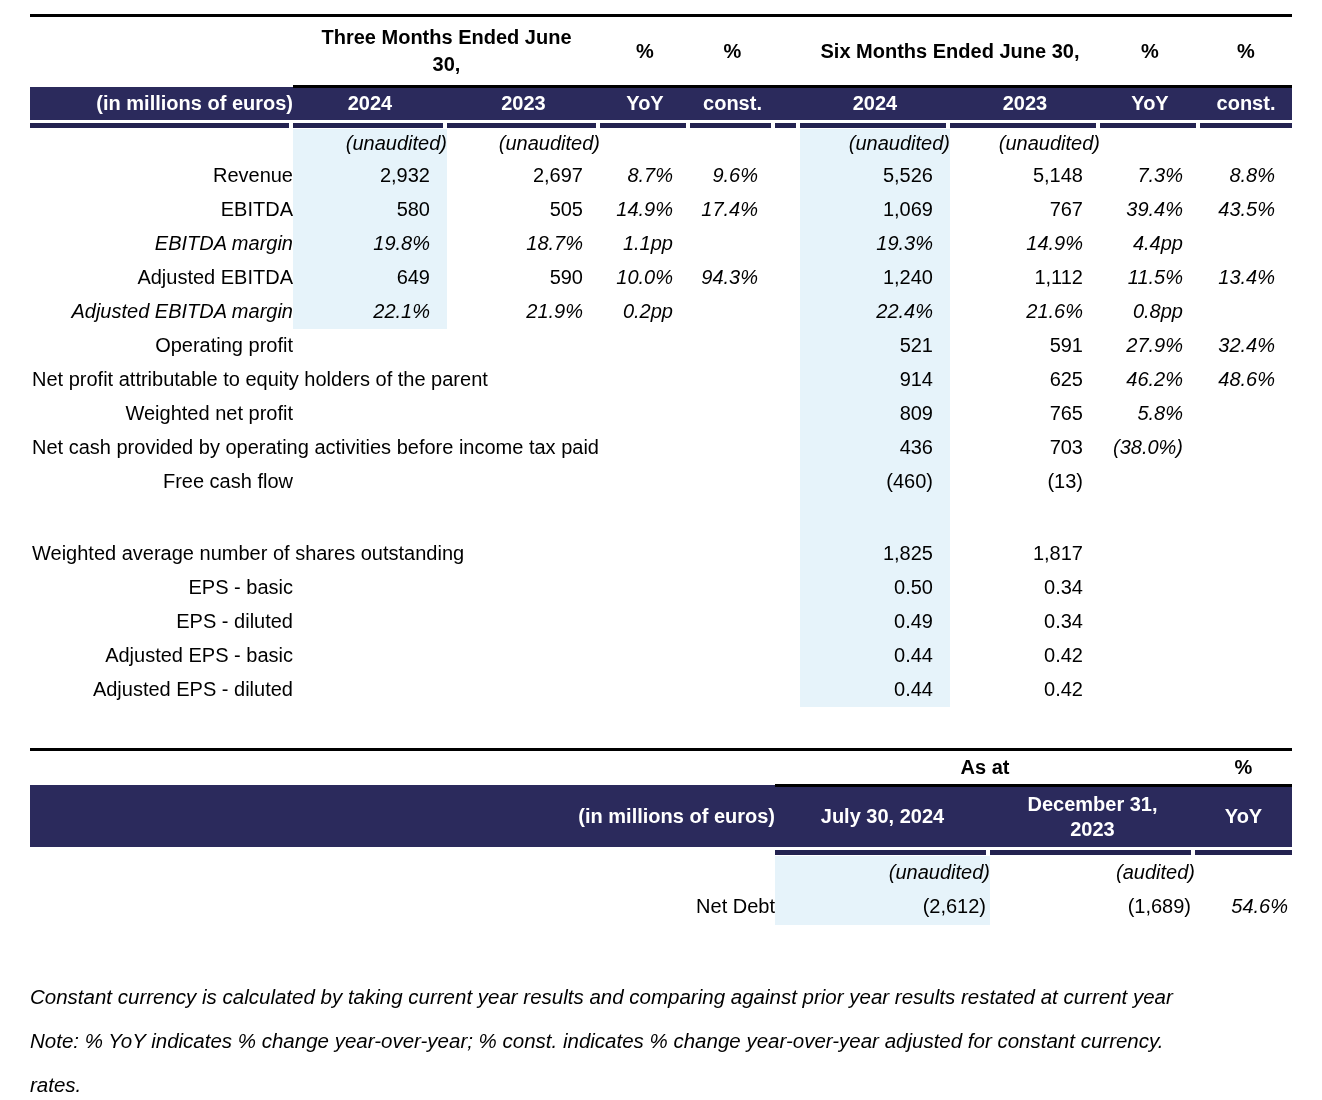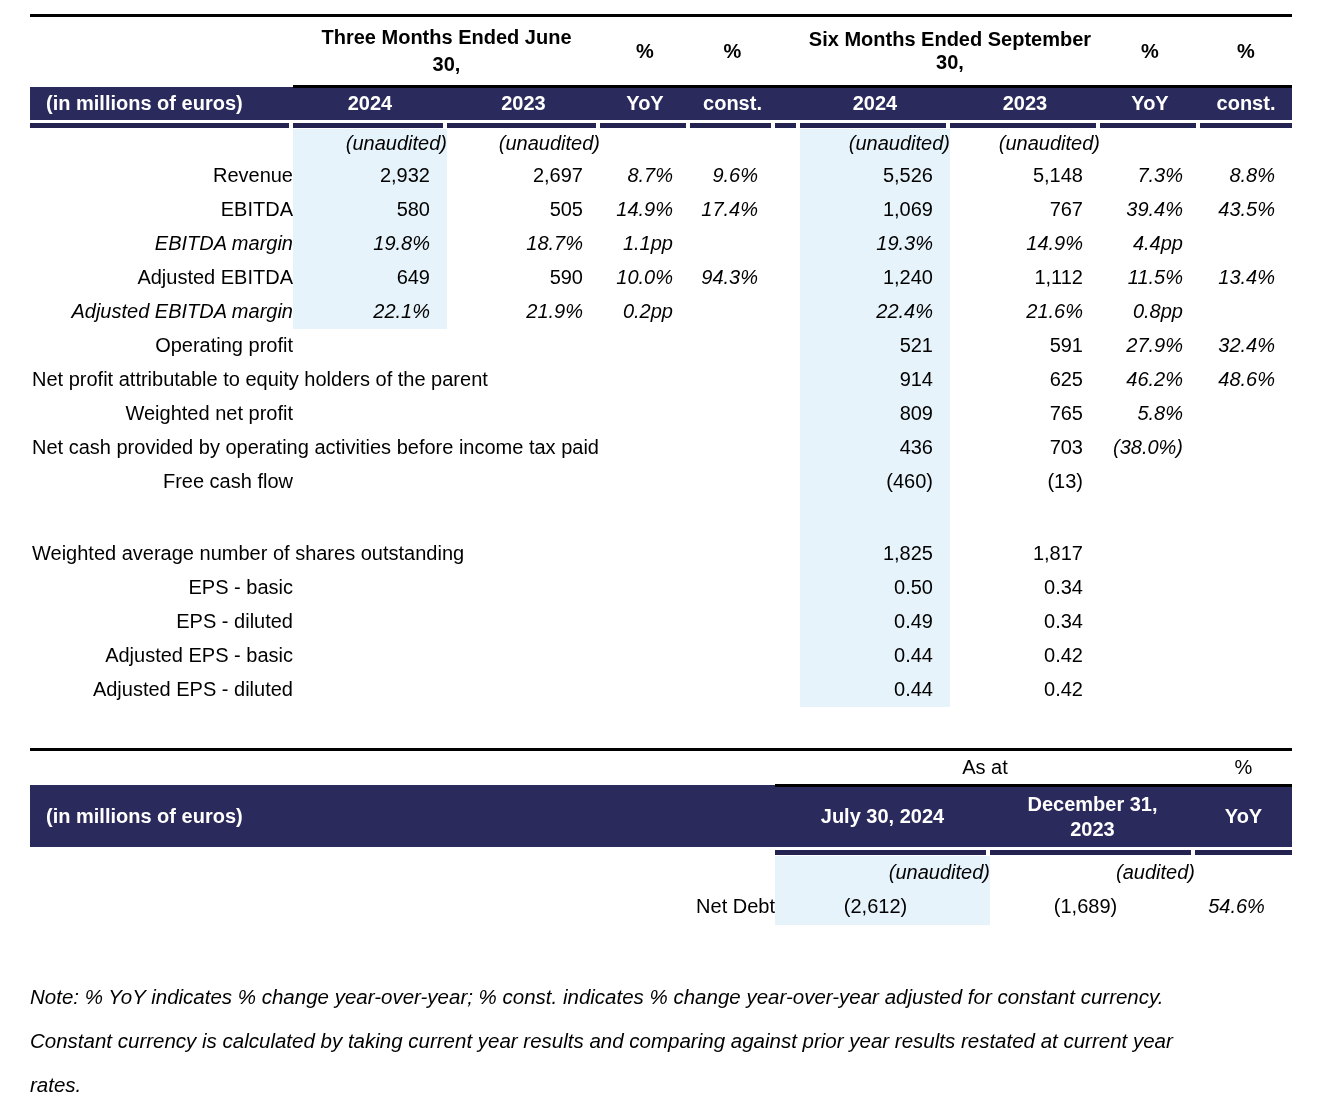--- a/index.html
+++ b/index.html
@@ -15,45 +15,45 @@
 
   
   .t1-top td { border-top: 3px solid #000; height: 71px; }
   .t1-top td.bb { border-bottom: 3px solid #000; }
   .merged-h { text-align: center; font-weight: bold; }
   .merged-h .wrap3m { max-width: 268px; margin: 0 auto; line-height: 1.35; }
   .pct-h { text-align: center; font-weight: bold; }
 
   .navy td { background: #2B2A5C; color: #fff; font-weight: bold; text-align: center; }
   .t1-navy td { height: 33px; }
-  .navy td.unit { text-align: left; padding-left: 16px; }
+  .navy td.unit { text-align: right; padding-left: 16px; }
 
   .rule td { height: 9px; }
   .rl { height: 5px; background: #232250; margin: 2px 4px 0 0; }
   .rule td:last-child .rl { margin-right: 0; }
 
   .sub td { height: 30px; font-style: italic; text-align: right; }
 
   .t1 tbody td { height: 34px; }
   .lbl { text-align: right; padding-left: 2px; white-space: nowrap; }
   .num { text-align: right; padding-right: 17px; white-space: nowrap; }
   .pct { text-align: right; padding-right: 17px; font-style: italic; white-space: nowrap; }
   .it  { font-style: italic; }
   .hl  { background: #E6F3FA; }
   tr.spacer-row td { height: 38px; }
 
   
   .t2 { margin-top: 41px; }
-  .t2-top td { border-top: 3px solid #000; height: 36px; font-weight: normal; text-align: center; }
+  .t2-top td { border-top: 3px solid #000; height: 36px; font-weight: bold; text-align: center; }
   .t2-top td.bb { border-bottom: 3px solid #000; }
   .t2-navy td { height: 62px; }
   .t2-navy .wrapdec { max-width: 165px; margin: 0 auto; line-height: 1.25; }
   .t2 .sub td { height: 32px; }
   .t2 .data td { height: 37px; }
-  .t2 .num, .t2 .pct { padding-right: 14px; text-align: center; }
+  .t2 .num, .t2 .pct { padding-right: 4px; }
 
   
   .note { margin-top: 50px; font-style: italic; font-size: 20.5px; line-height: 44px; width: 1262px; }
 </style>
 </head>
 <body>
 
 <div class="page">
 
   <table class="t1">
@@ -72,21 +72,21 @@
     <thead>
       <tr class="t1-top">
         <td></td>
         <td colspan="2" class="merged-h bb">
           <div class="wrap3m">Three Months Ended June 30,</div>
         </td>
         <td class="pct-h bb">%</td>
         <td class="pct-h bb">%</td>
         <td class="bb"></td>
         <td colspan="2" class="merged-h bb">
-          <div>Six Months Ended September 30,</div>
+          <div>Six Months Ended June 30,</div>
         </td>
         <td class="pct-h bb">%</td>
         <td class="pct-h bb">%</td>
       </tr>
       <tr class="navy t1-navy">
         <td class="unit">(in millions of euros)</td>
         <td>2024</td>
         <td>2023</td>
         <td>YoY</td>
         <td>const.</td>
@@ -381,18 +381,18 @@
       <tr class="data">
         <td class="lbl">Net Debt</td>
         <td class="num hl">(2,612)</td>
         <td class="num">(1,689)</td>
         <td class="pct">54.6%</td>
       </tr>
     </tbody>
   </table>
 
   <div class="note">
+    <div>Constant currency is calculated by taking current year results and comparing against prior year results restated at current year</div>
     <div>Note: % YoY indicates % change year-over-year; % const. indicates % change year-over-year adjusted for constant currency.</div>
-    <div>Constant currency is calculated by taking current year results and comparing against prior year results restated at current year</div>
     <div>rates.</div>
   </div>
 
 </div>
 
 </body></html>

